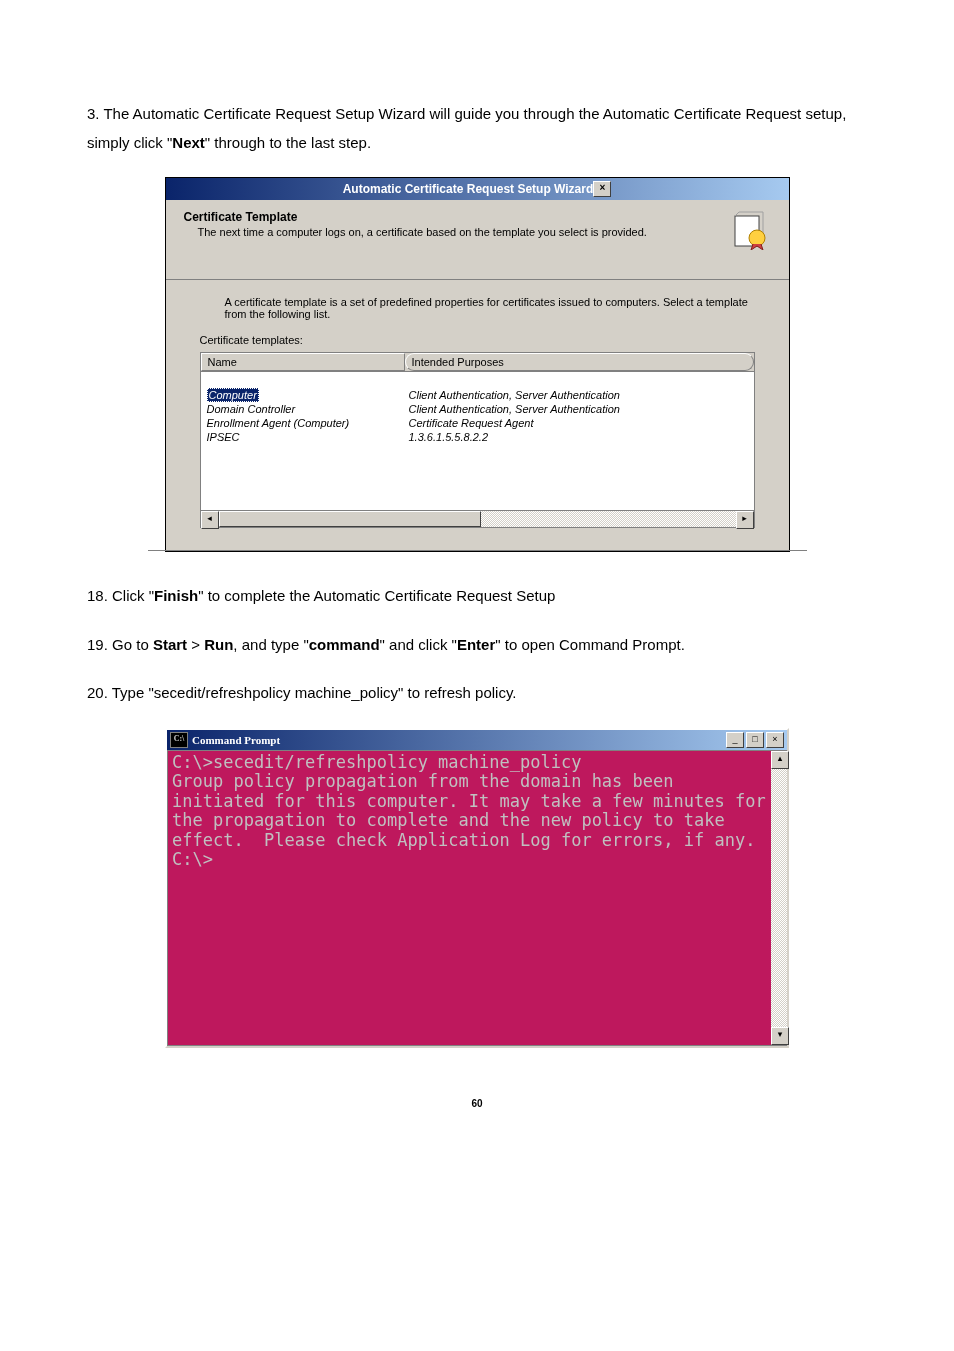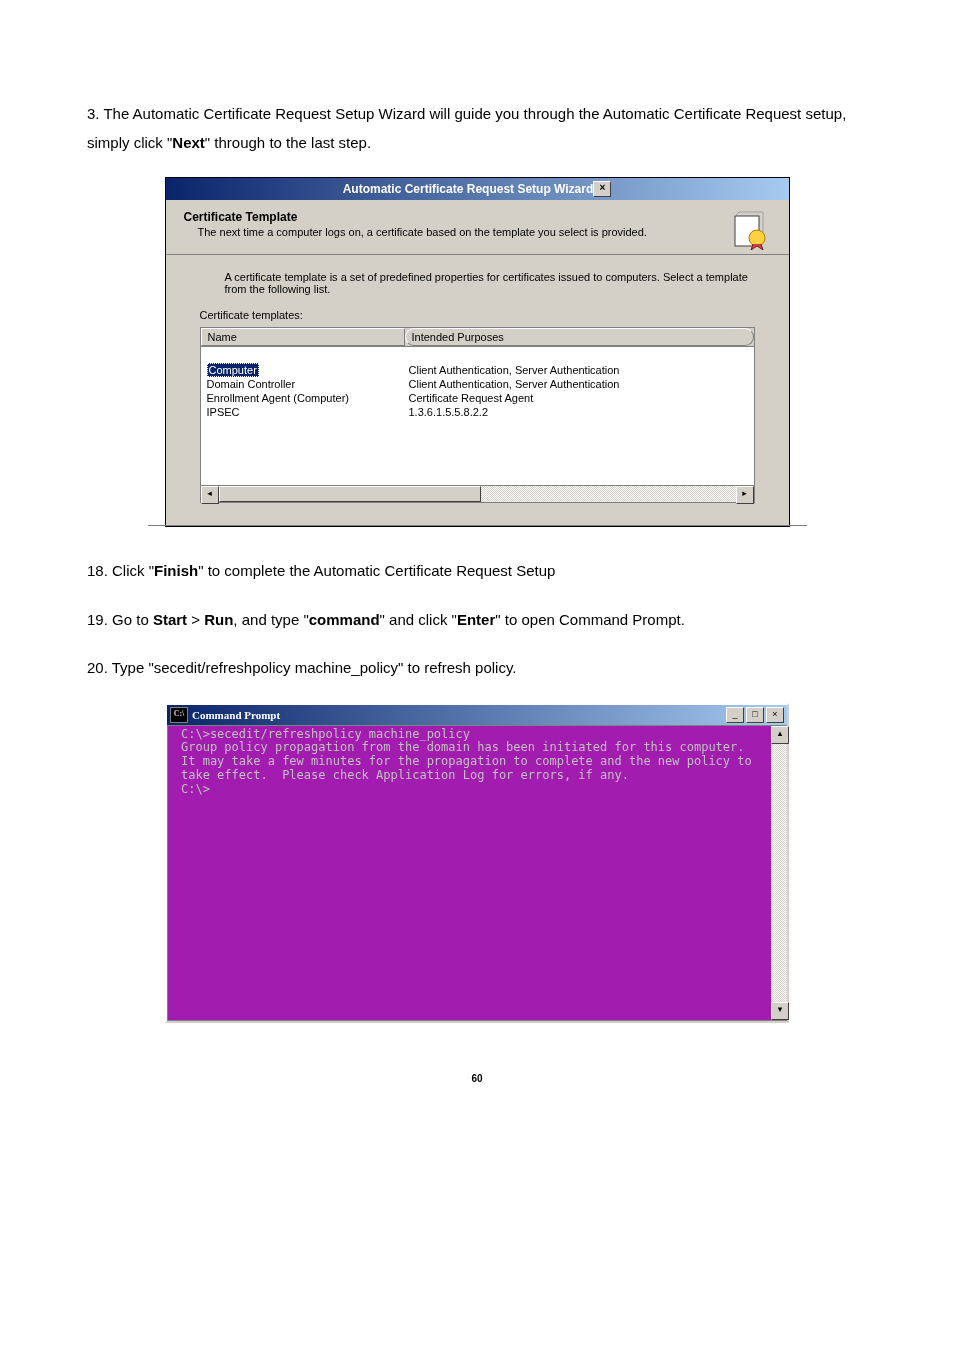--- a/index.html
+++ b/index.html
@@ -56,21 +56,21 @@
     border-right: 1px solid #404040;
     border-bottom: 1px solid #404040;
     color: #000;
     text-align: center;
     line-height: 12px;
     font-size: 10px;
     font-weight: bold;
     font-family: Arial;
   }
   .dialog-header {
-    padding: 10px 18px 4px 18px;
+    padding: 10px 18px 29px 18px;
     border-bottom: 1px solid #808080;
     display: flex;
     justify-content: space-between;
     align-items: flex-start;
     background:#d4d0c8;
     gap:28px;
   }
   .dialog-header-text {
     flex: 1;
   }
@@ -108,20 +108,21 @@
     border-left: 1px solid #fff;
     border-right: 1px solid #808080;
     border-bottom: 1px solid #808080;
     font-size: 11px;
   }
   .lv-col1 { width: 190px; }
   .lv-col2 { flex: 1; border-radius: 9px; }
   .listview-rows {
     flex: 1;
     overflow: hidden;
+    font-style: italic;
   }
   .lv-row {
     display: flex;
     font-size: 11px;
   }
   .lv-cell1 {
     width: 190px;
     padding: 1px 6px;
   }
   .lv-cell2 {
@@ -255,25 +256,25 @@
     margin-left:2px;
   }
   .cmd-body-wrap {
     display: flex;
     border:1px solid #808080;
     border-right:none;
   }
   .cmd-body {
     flex: 1;
     height: 290px;
-    background: #a21caf;
+    background: #be185d;
     color: #c0c0c0;
     font-family: "Lucida Console", monospace;
-    font-size: 12px;
-    padding: 2px 13px;
+    font-size: 17px;
+    padding: 2px 4px;
     white-space: pre-wrap;
     line-height: 1.15;
     overflow: hidden;
   }
   .cmd-vscroll {
     width: 16px;
     background: repeating-conic-gradient(#d4d0c8 0% 25%, #fff 0% 50%) 0 0/2px 2px;
     display: flex;
     flex-direction: column;
   }

